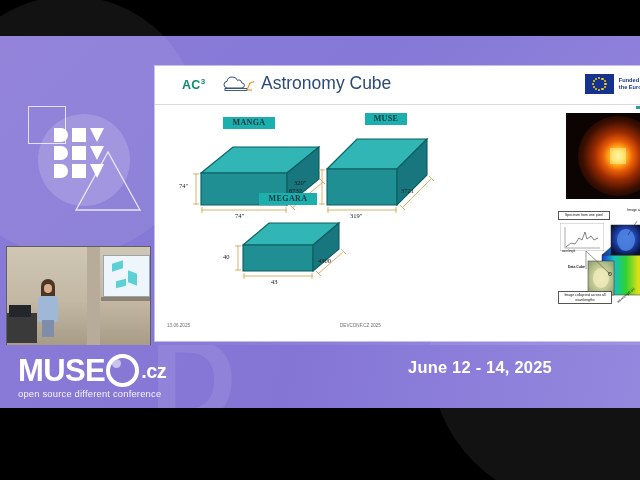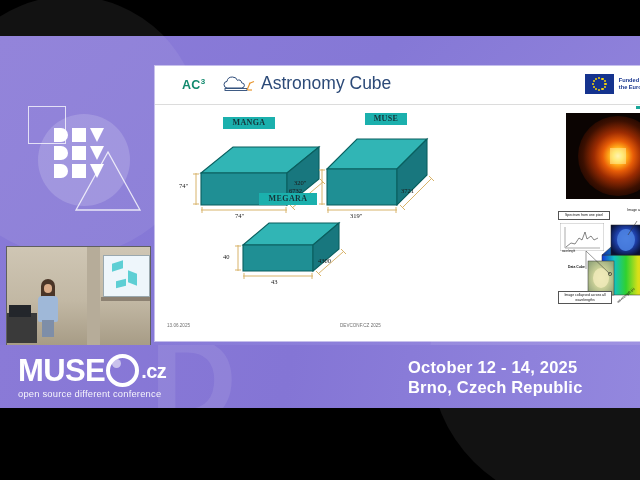--- a/index.html
+++ b/index.html
@@ -347,17 +347,16 @@
     <div class="ghost">D</div>
     <div class="logo">
       <div class="logo-main">
         <span>MUSE</span>
         <span class="logo-o"></span>
         <span class="logo-cz">.cz</span>
       </div>
       <div class="logo-sub">open source different conference</div>
     </div>
     <div class="dateblock">
-      <div>October 12 - 14, 2025</div>
-      <div>Brno, Czech Republic</div>
+      <div>June 12 - 14, 2025</div>
     </div>
   </div>
 </div>
 
 </body></html>

